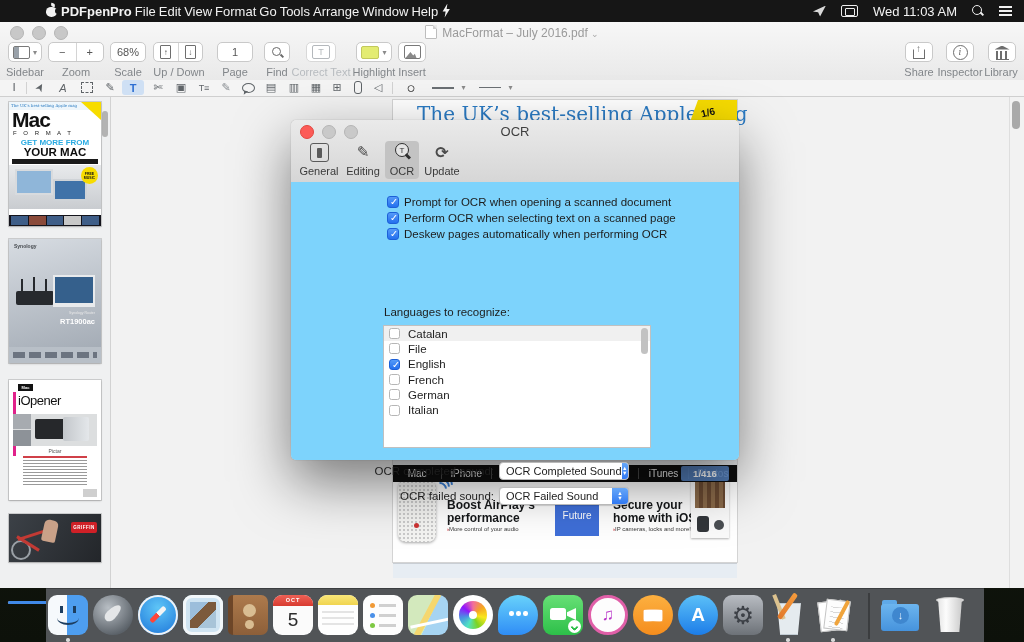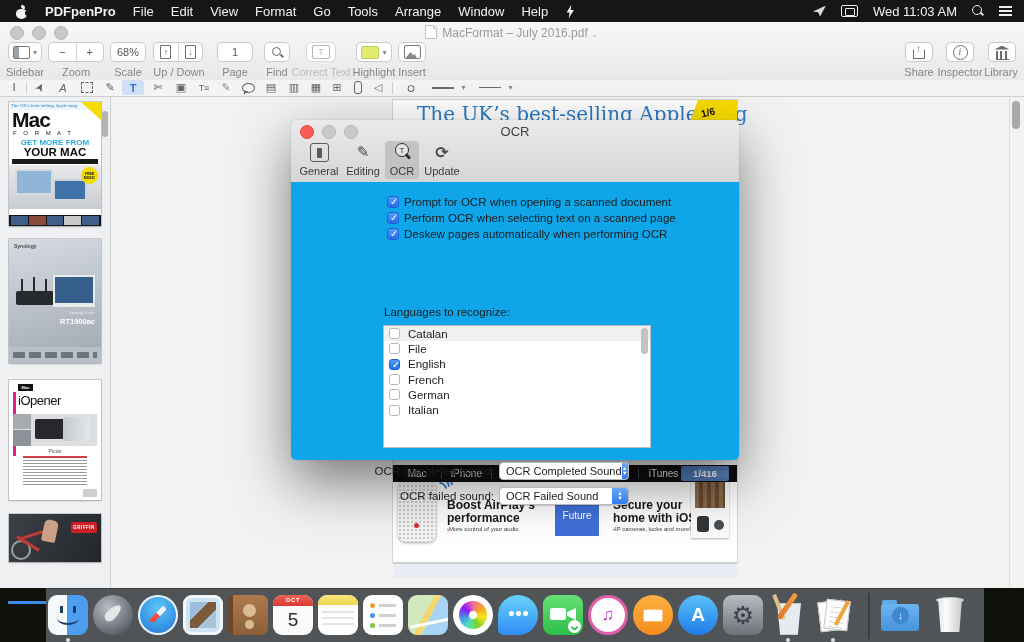--- a/index.html
+++ b/index.html
@@ -2,21 +2,21 @@
 <html><head>
 <meta charset="utf-8">
 <style>
   html,body{margin:0;padding:0;}
   body{width:1024px;height:642px;font-family:"Liberation Sans","DejaVu Sans",sans-serif;background:#14180f;overflow:hidden;}
   #screen{position:relative;width:1024px;height:642px;overflow:hidden;background:linear-gradient(#1b2114,#0d110a);}
   .abs{position:absolute;}
 
   
   #menubar{position:absolute;top:0;left:0;width:1024px;height:22px;background:#161616;color:#f2f2f2;font-size:13px;display:flex;align-items:center;z-index:50;}
-  #menubar .left{display:flex;align-items:flex-end;gap:17px;padding-left:16px;}
+  #menubar .left{display:flex;align-items:flex-start;gap:3px;padding-left:16px;margin-left:30px;}
   #menubar .right{margin-left:auto;display:flex;align-items:center;gap:15px;padding-right:12px;}
   .appname{font-weight:bold;}
   .apple-logo{width:12px;height:13px;position:relative;display:inline-block;}
   .apple-logo::before{content:"";position:absolute;left:0;top:3px;width:11px;height:10px;background:#f2f2f2;border-radius:45% 45% 48% 48%;}
   .apple-logo::after{content:"";position:absolute;right:-3px;top:4px;width:6px;height:6px;background:#161616;border-radius:50%;}
   .apple-logo .leaf{position:absolute;left:5px;top:-1px;width:4px;height:4px;background:#f2f2f2;border-radius:0 70% 0 70%;transform:rotate(10deg);}
   .bolt{width:10px;height:14px;background:#f2f2f2;clip-path:polygon(62% 0,14% 58%,44% 58%,34% 100%,86% 40%,54% 40%);}
   .mb-plane{width:13px;height:11px;background:#d9d9d9;clip-path:polygon(0 55%,100% 0,55% 100%,40% 62%);}
   .mb-displays{width:15px;height:10px;border:1.5px solid #ededed;border-radius:2px;position:relative;}
   .mb-displays::after{content:"";position:absolute;left:3px;top:2px;width:8px;height:6px;border:1.5px solid #ededed;border-radius:1px;background:#161616;}
@@ -167,21 +167,21 @@
   .dtab{position:absolute;top:21px;height:38px;display:flex;flex-direction:column;align-items:center;justify-content:space-between;padding:2px 0;box-sizing:border-box;border-radius:4px;}
   .dtab.sel{background:#c3c3c3;}
   .dtab .dlabel{font-size:11px;color:#3a3a3a;}
   .gen-ic{width:17px;height:17px;border:1.5px solid #5a5a5a;border-radius:3px;display:flex;align-items:center;justify-content:center;}
   .gen-ic::after{content:"";width:5px;height:10px;background:#5a5a5a;border-radius:1px;}
   .edit-ic{font-size:15px;color:#4a4a4a;}
   .ocr-ic{width:18px;height:18px;position:relative;}
   .ocr-ic::before{content:"T";position:absolute;left:2px;top:0px;width:12px;height:12px;border:1.8px solid #2f2f2f;border-radius:50%;font-size:8px;color:#2f2f2f;display:flex;align-items:center;justify-content:center;background:#e4e4e4;}
   .ocr-ic::after{content:"";position:absolute;left:12px;top:12px;width:6px;height:2.5px;background:#2f2f2f;transform:rotate(45deg);}
   .upd-ic{font-size:16px;color:#4a4a4a;font-weight:bold;}
-  #dlg-body{position:absolute;top:62px;left:0;width:448px;height:278px;background:#0ea5e9;border-radius:0 0 5px 5px;font-size:11.5px;color:#1d1d1d;}
+  #dlg-body{position:absolute;top:62px;left:0;width:448px;height:278px;background:#7dd3fc;border-radius:0 0 5px 5px;font-size:11.5px;color:#1d1d1d;}
   .cbrow{position:absolute;left:96px;display:flex;align-items:center;gap:5px;}
   .cb{width:12px;height:12px;border-radius:3px;box-sizing:border-box;}
   .cb.on{background:linear-gradient(#559bf8,#2470ee);border:0.5px solid #1c60d8;position:relative;}
   .cb.on::after{content:"✓";position:absolute;left:2px;top:-1px;color:#fff;font-size:9.5px;font-weight:bold;}
   .cb.off{background:#fff;border:1px solid #b6b6b6;}
   #lang-label{position:absolute;left:93px;top:124px;}
   #langlist{position:absolute;left:92px;top:143px;width:268px;height:123px;background:#fff;border:1px solid #c0c0c0;box-sizing:border-box;overflow:hidden;}
   .lrow{height:15.3px;display:flex;align-items:center;gap:8px;padding-left:5px;}
   .lrow:first-child{background:#f0f0f0;}
   .lcb{width:11px;height:11px;border-radius:2.5px;box-sizing:border-box;}

